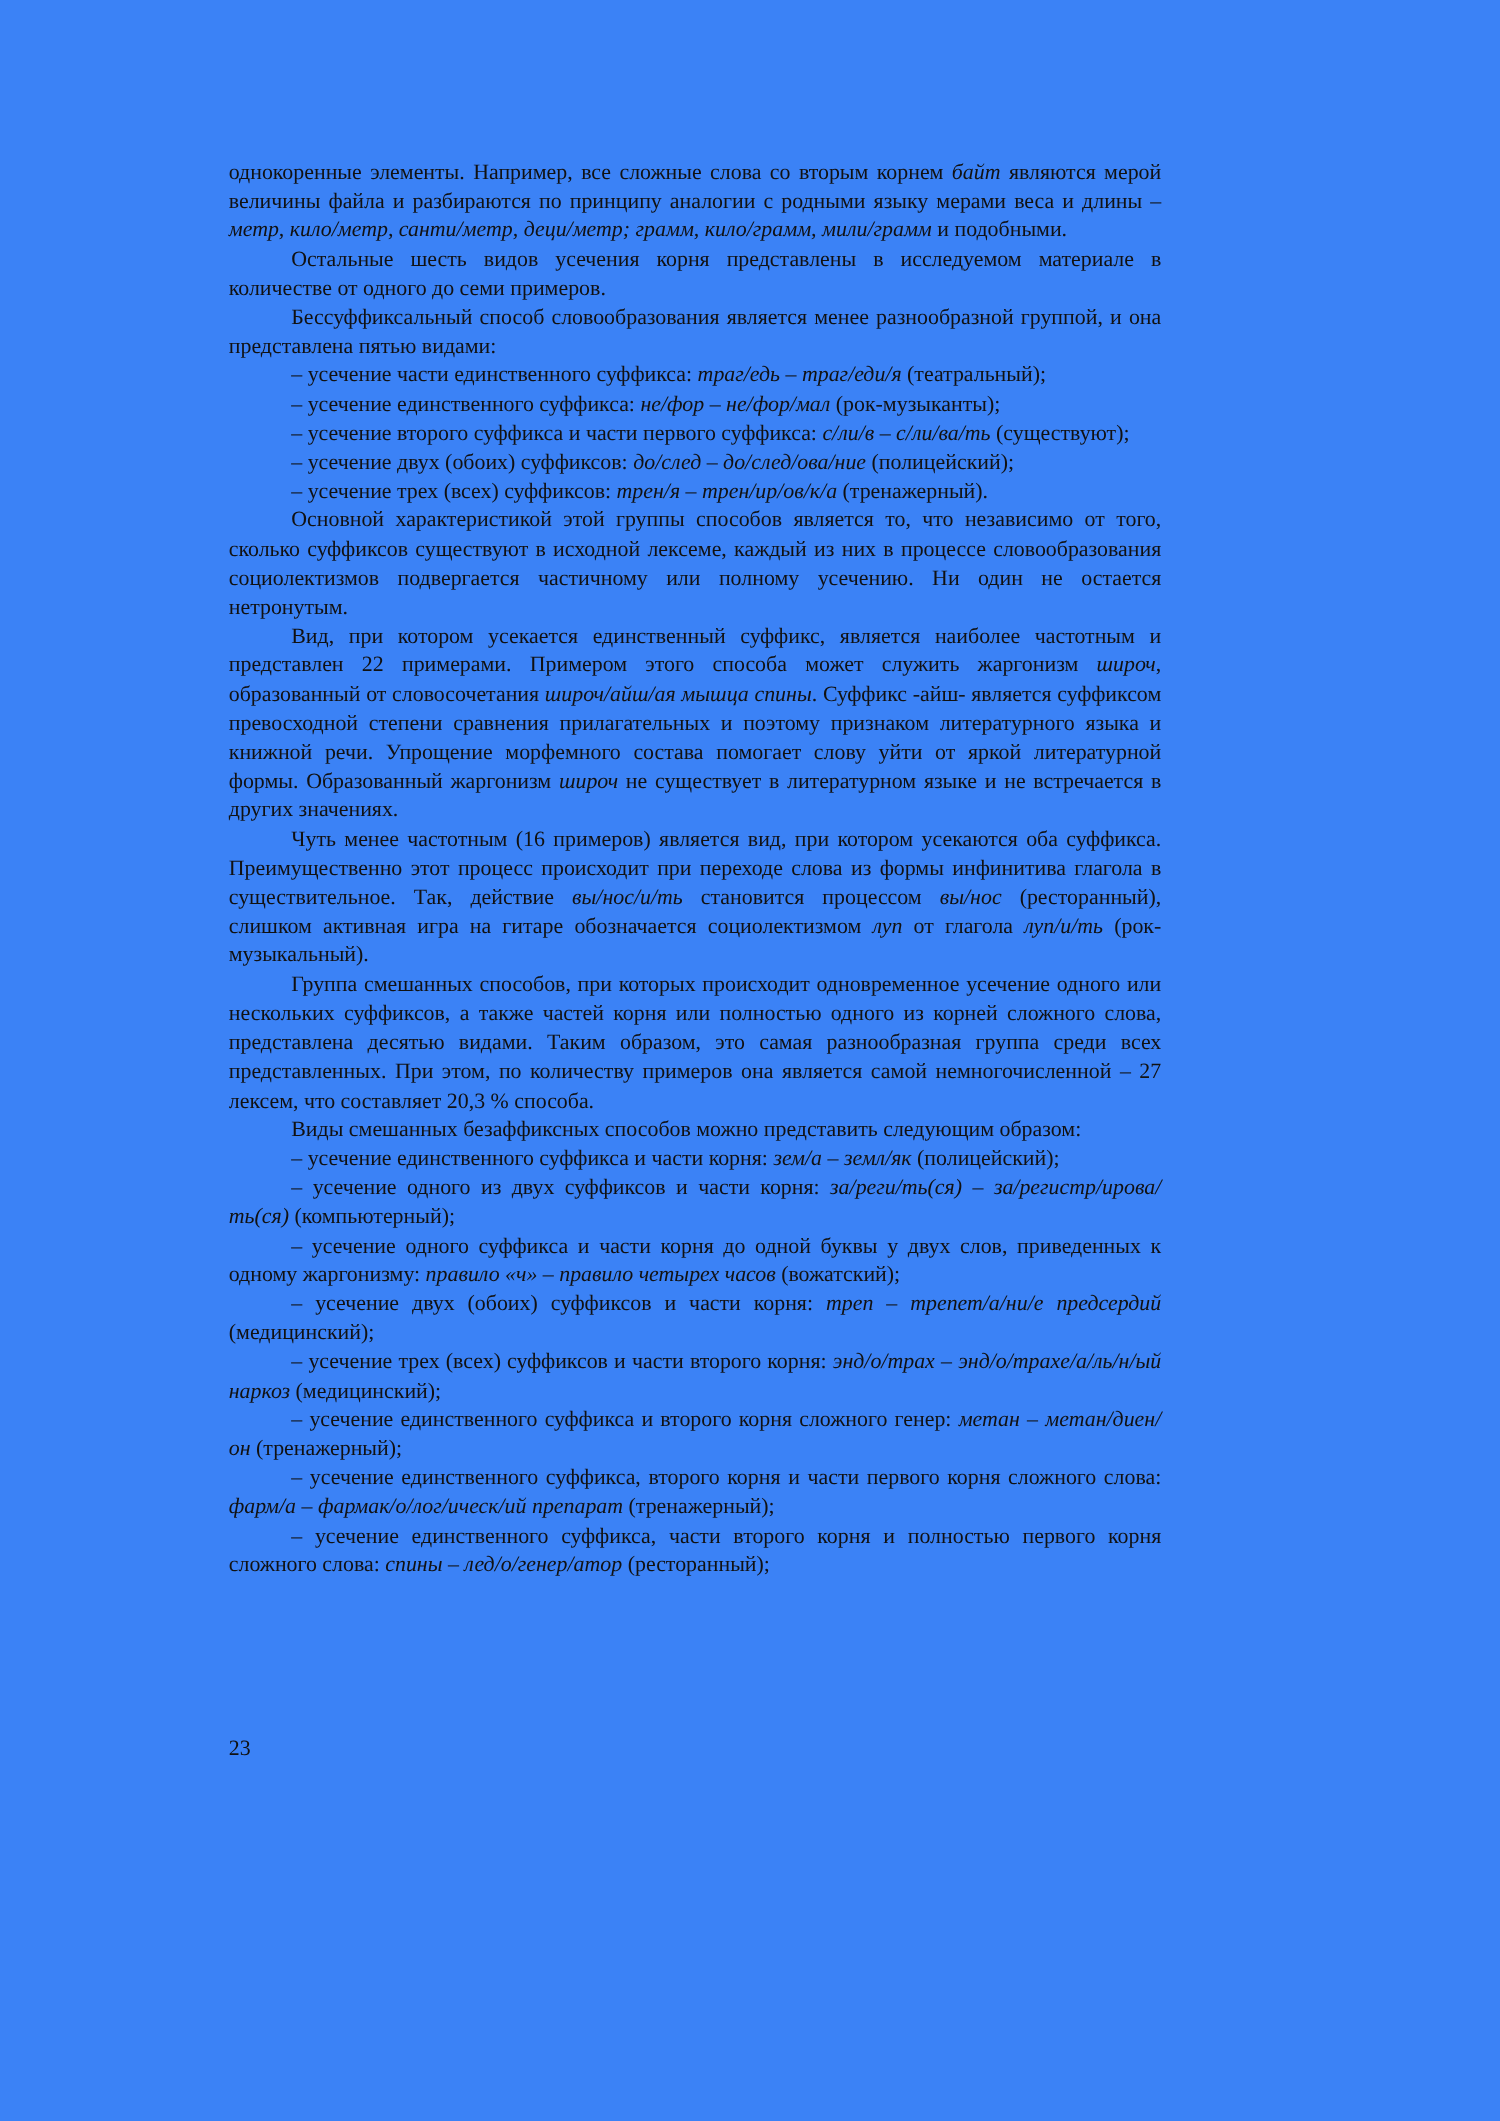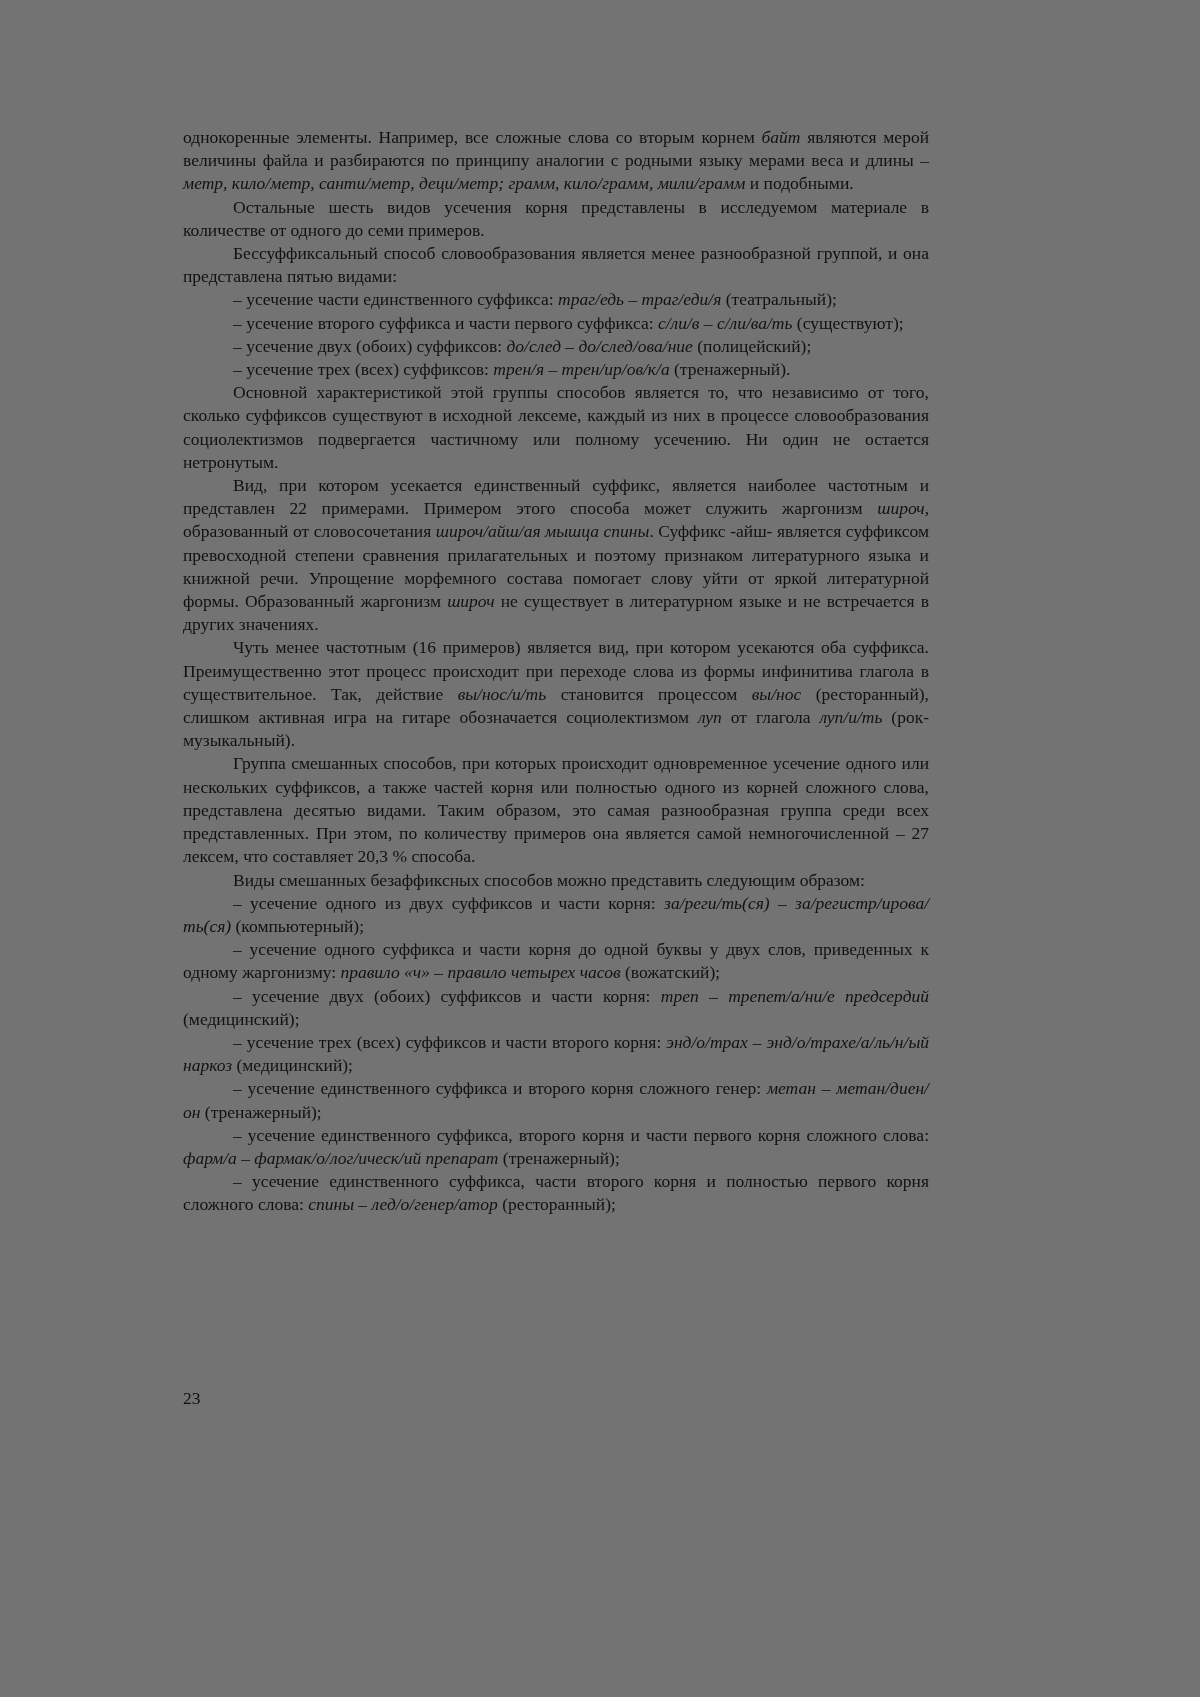--- a/index.html
+++ b/index.html
@@ -4,21 +4,21 @@
 <style>
   html, body {
     margin: 0;
     padding: 0;
     background: #ffffff;
   }
   .page {
     position: relative;
     width: 1200px;
     height: 1697px;
-    background: #737373;
+    background: #3b82f6;
     font-family: "Liberation Serif", "DejaVu Serif", serif;
     color: #111111;
     overflow: hidden;
   }
   .text-block {
     position: absolute;
     left: 183px;
     top: 126px;
     width: 746px;
     font-size: 17.5px;
@@ -46,28 +46,30 @@
 </style>
 </head>
 <body>
 
 <div class="page">
   <div class="text-block">
       <p class="para no-indent"><span>однокоренные элементы. Например, все сложные слова со вторым корнем </span><span class="it">байт</span><span> являются мерой величины файла и разбираются по принципу аналогии с родными языку мерами веса и длины – </span><span class="it">метр, кило/метр, санти/метр, деци/метр; грамм, кило/грамм, мили/грамм</span><span> и подобными.</span></p>
       <p class="para"><span>Остальные шесть видов усечения корня представлены в исследуемом материале в количестве от одного до семи примеров.</span></p>
       <p class="para"><span>Бессуффиксальный способ словообразования является менее разнообразной группой, и она представлена пятью видами:</span></p>
       <p class="para"><span>– усечение части единственного суффикса: </span><span class="it">траг/едь – траг/еди/я</span><span> (театральный);</span></p>
+      <p class="para"><span>– усечение единственного суффикса: </span><span class="it">не/фор – не/фор/мал</span><span> (рок-музыканты);</span></p>
       <p class="para"><span>– усечение второго суффикса и части первого суффикса: </span><span class="it">с/ли/в – с/ли/ва/ть</span><span> (существуют);</span></p>
       <p class="para"><span>– усечение двух (обоих) суффиксов: </span><span class="it">до/след – до/след/ова/ние</span><span> (полицейский);</span></p>
       <p class="para"><span>– усечение трех (всех) суффиксов: </span><span class="it">трен/я – трен/ир/ов/к/а</span><span> (тренажерный).</span></p>
       <p class="para"><span>Основной характеристикой этой группы способов является то, что независимо от того, сколько суффиксов существуют в исходной лексеме, каждый из них в процессе словообразования социолектизмов подвергается частичному или полному усечению. Ни один не остается нетронутым.</span></p>
       <p class="para"><span>Вид, при котором усекается единственный суффикс, является наиболее частотным и представлен 22 примерами. Примером этого способа может служить жаргонизм </span><span class="it">широч</span><span>, образованный от словосочетания </span><span class="it">широч/айш/ая мышца спины</span><span>. Суффикс -айш- является суффиксом превосходной степени сравнения прилагательных и поэтому признаком литературного языка и книжной речи. Упрощение морфемного состава помогает слову уйти от яркой литературной формы. Образованный жаргонизм </span><span class="it">широч</span><span> не существует в литературном языке и не встречается в других значениях.</span></p>
       <p class="para"><span>Чуть менее частотным (16 примеров) является вид, при котором усекаются оба суффикса. Преимущественно этот процесс происходит при переходе слова из формы инфинитива глагола в существительное. Так, действие </span><span class="it">вы/нос/и/ть</span><span> становится процессом </span><span class="it">вы/нос</span><span> (ресторанный), слишком активная игра на гитаре обозначается социолектизмом </span><span class="it">луп</span><span> от глагола </span><span class="it">луп/и/ть</span><span> (рок-музыкальный).</span></p>
       <p class="para"><span>Группа смешанных способов, при которых происходит одновременное усечение одного или нескольких суффиксов, а также частей корня или полностью одного из корней сложного слова, представлена десятью видами. Таким образом, это самая разнообразная группа среди всех представленных. При этом, по количеству примеров она является самой немногочисленной – 27 лексем, что составляет 20,3 % способа.</span></p>
       <p class="para"><span>Виды смешанных безаффиксных способов можно представить следующим образом:</span></p>
+      <p class="para"><span>– усечение единственного суффикса и части корня: </span><span class="it">зем/а – земл/як</span><span> (полицейский);</span></p>
       <p class="para"><span>– усечение одного из двух суффиксов и части корня: </span><span class="it">за/реги/ть(ся) – за/регистр/ирова/ть(ся)</span><span> (компьютерный);</span></p>
       <p class="para"><span>– усечение одного суффикса и части корня до одной буквы у двух слов, приведенных к одному жаргонизму: </span><span class="it">правило «ч» – правило четырех часов</span><span> (вожатский);</span></p>
       <p class="para"><span>– усечение двух (обоих) суффиксов и части корня: </span><span class="it">треп – трепет/а/ни/е предсердий</span><span> (медицинский);</span></p>
       <p class="para"><span>– усечение трех (всех) суффиксов и части второго корня: </span><span class="it">энд/о/трах – энд/о/трахе/а/ль/н/ый наркоз</span><span> (медицинский);</span></p>
       <p class="para"><span>– усечение единственного суффикса и второго корня сложного генер: </span><span class="it">метан – метан/диен/он</span><span> (тренажерный);</span></p>
       <p class="para"><span>– усечение единственного суффикса, второго корня и части первого корня сложного слова: </span><span class="it">фарм/а – фармак/о/лог/ическ/ий препарат</span><span> (тренажерный);</span></p>
       <p class="para"><span>– усечение единственного суффикса, части второго корня и полностью первого корня сложного слова: </span><span class="it">спины – лед/о/генер/атор</span><span> (ресторанный);</span></p>
     </div>
   <div class="page-number">23</div>
 </div>

